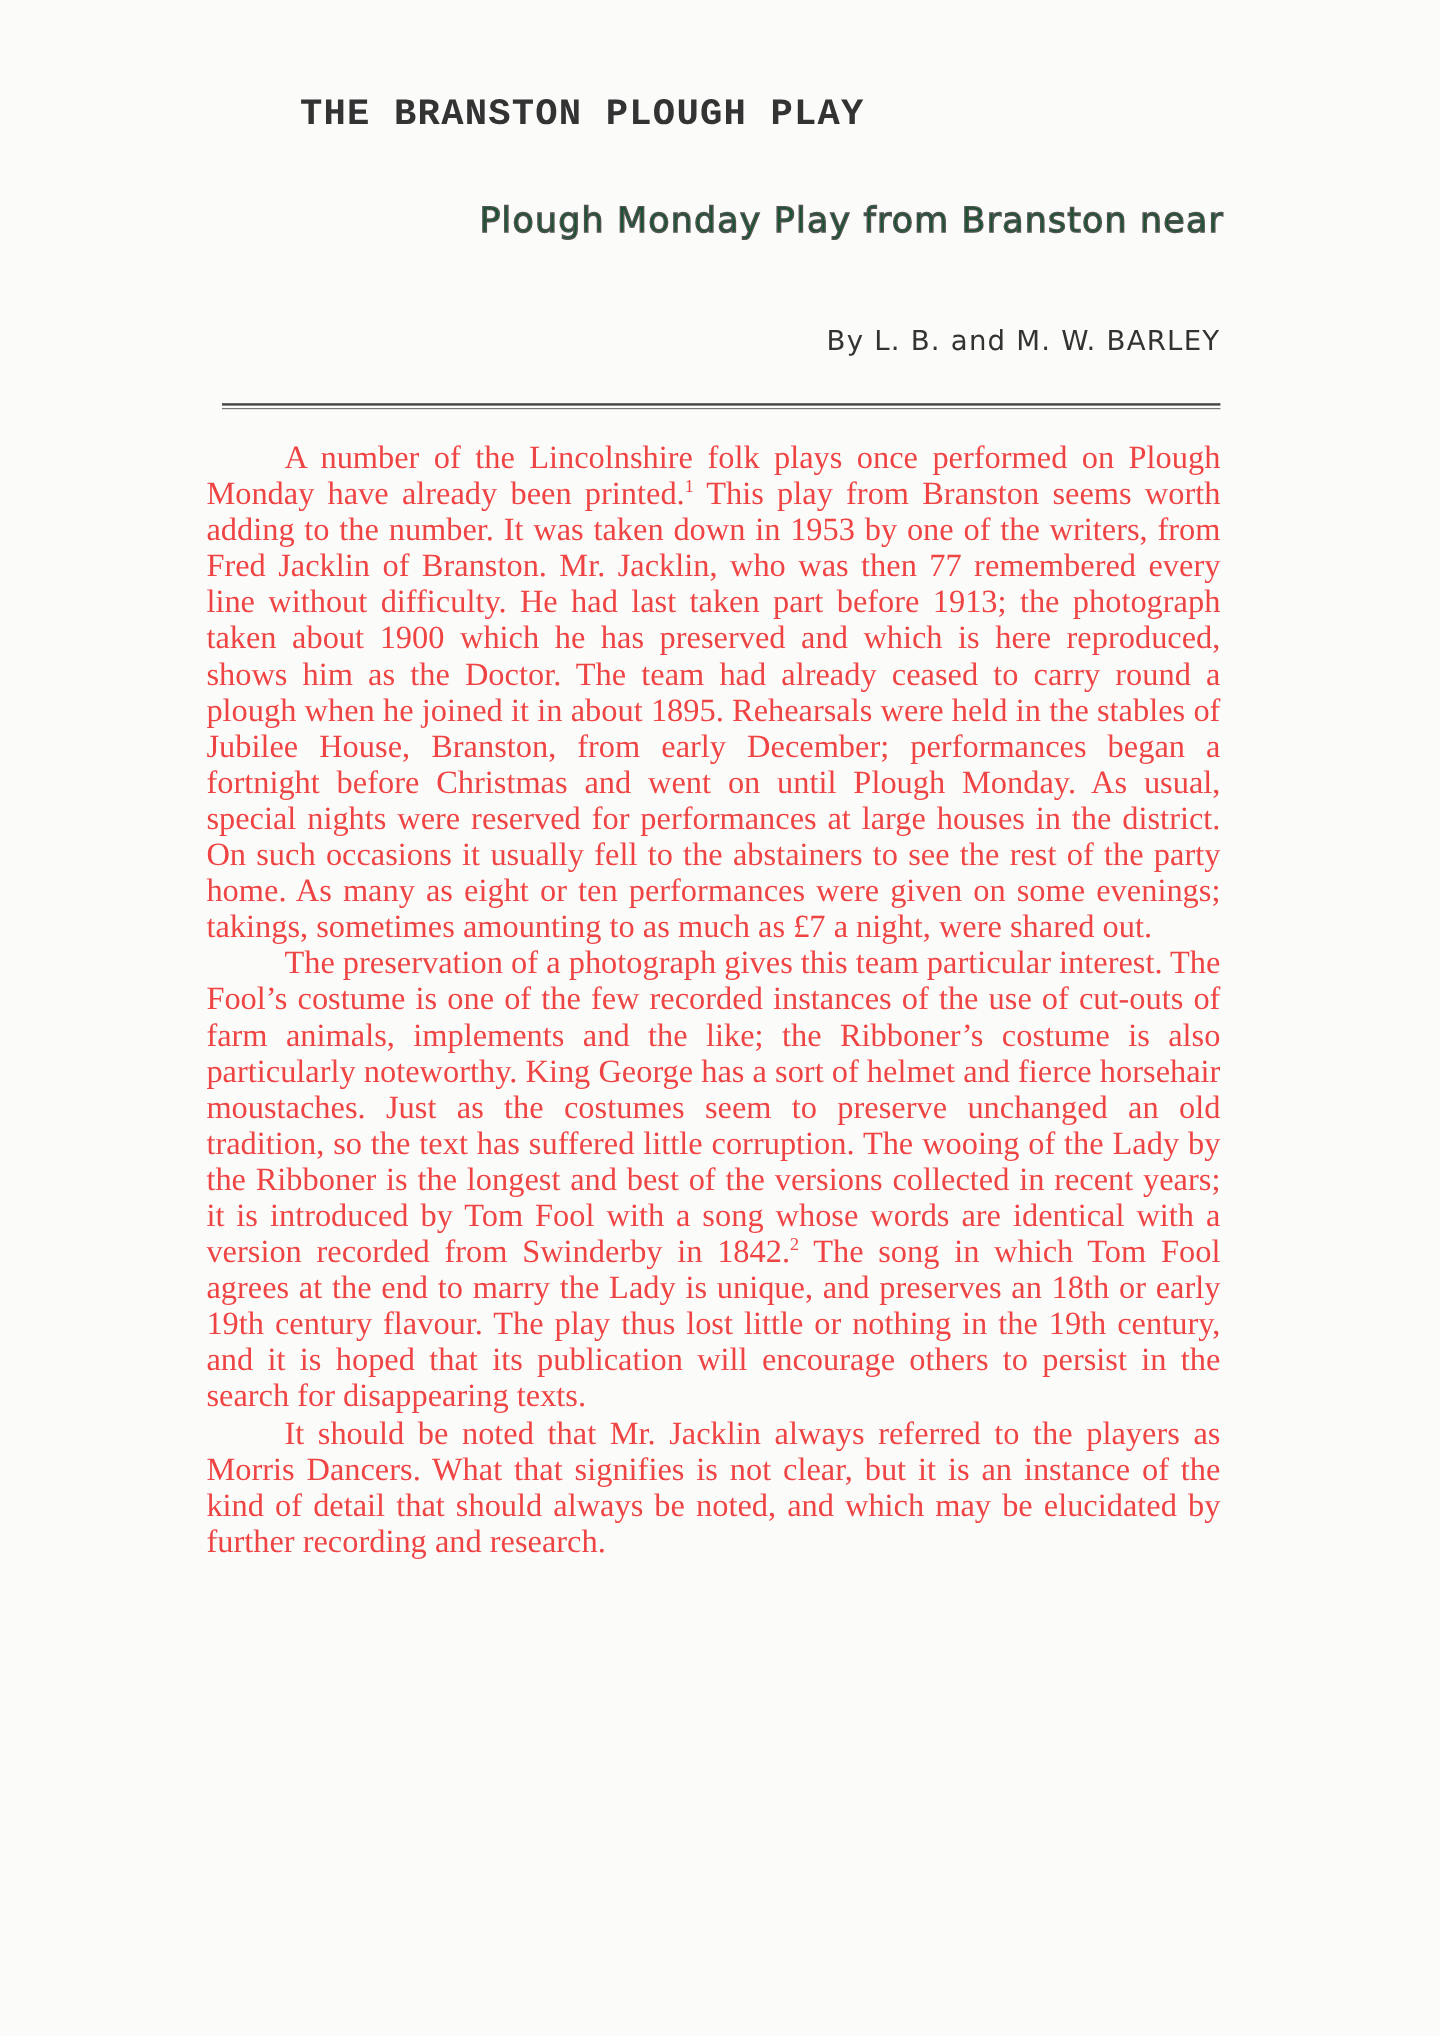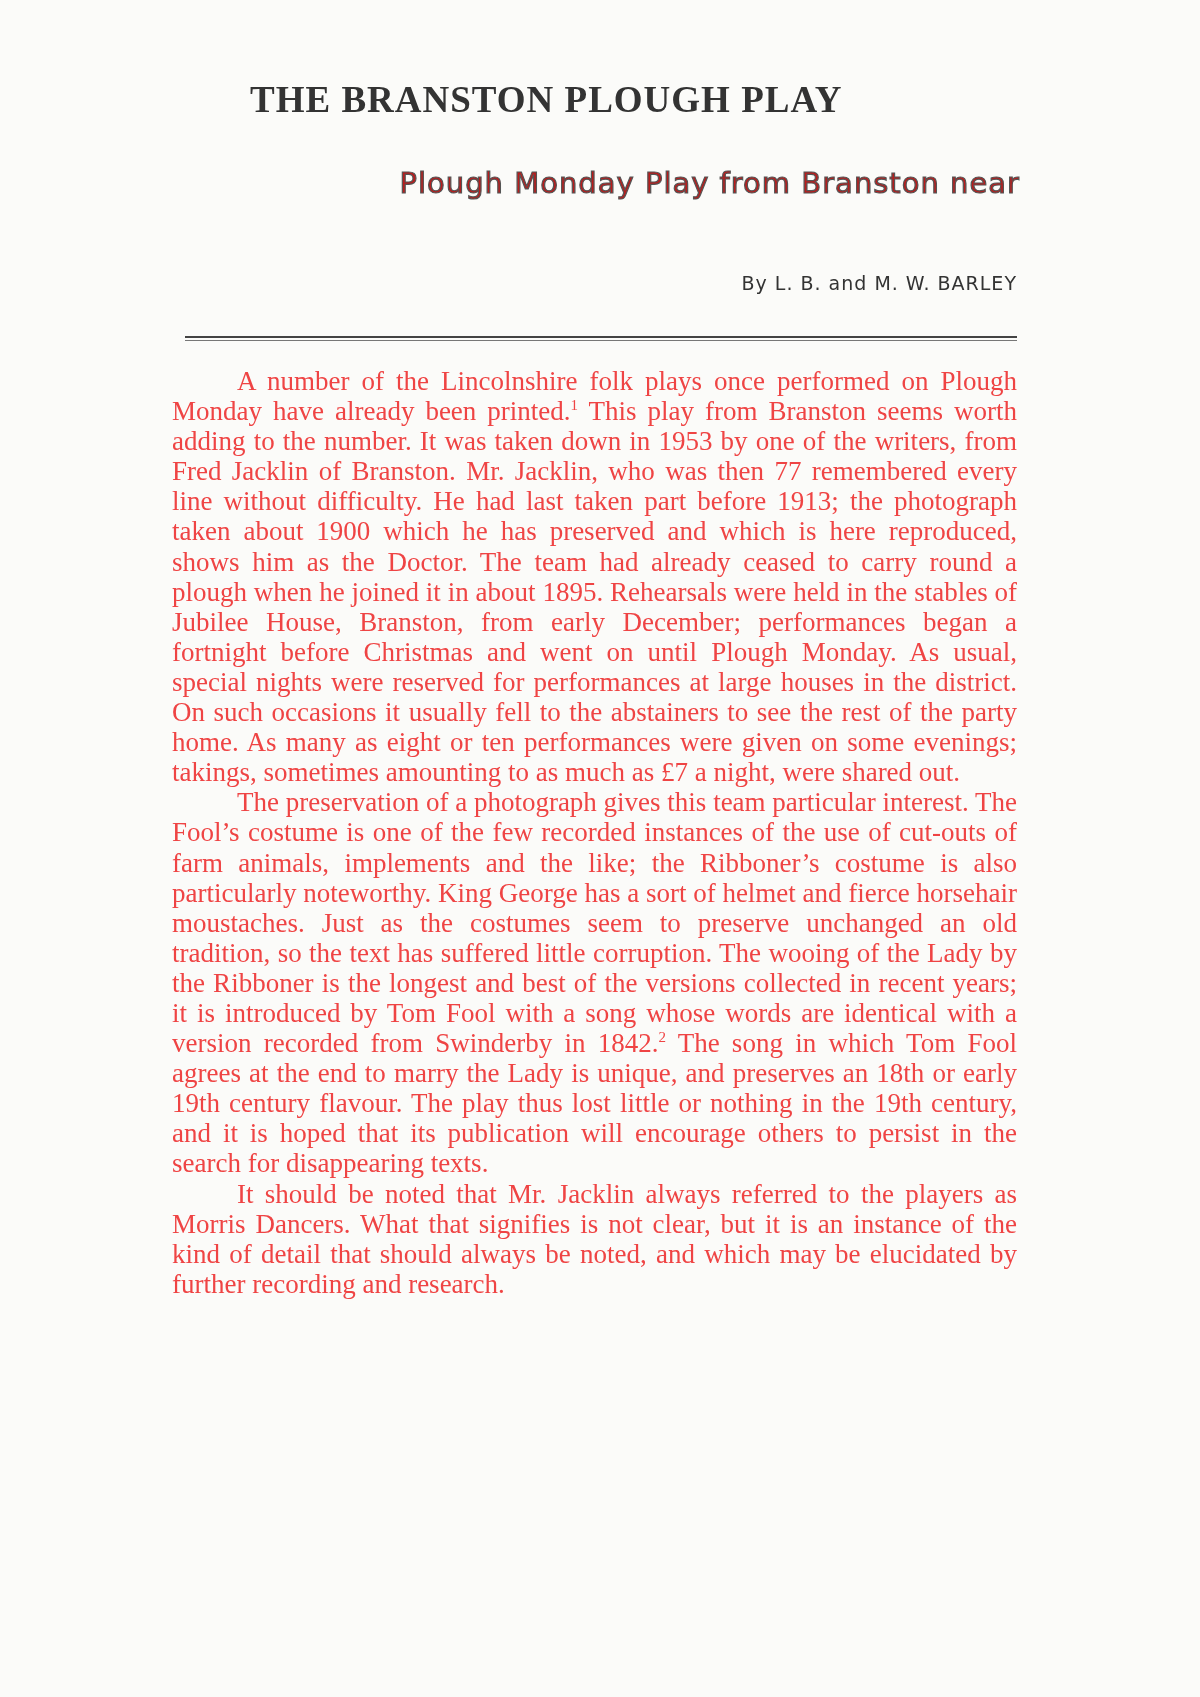--- a/index.html
+++ b/index.html
@@ -6,38 +6,38 @@
   body {
     width: 1200px; height: 1697px;
     background: #fbfbf9;
     position: relative;
     overflow: hidden;
     color: #2a2a2a;
   }
   .page { position: absolute; left: 0; top: 0; width: 1200px; height: 1697px; }
   .title {
     position: absolute; left: 250px; top: 78px;
-    font-family: Liberation Serif, serif;
-    font-weight: bold; font-size: 37px; letter-spacing: 1px;
+    font-family: Liberation Mono, monospace;
+    font-weight: bold; font-size: 31px; letter-spacing: 1px;
     color: #333;
   }
   .subtitle {
     position: absolute; left: 250px; top: 162px; width: 770px;
     text-align: right;
     font-family: "DejaVu Sans", sans-serif;
     font-size: 29px; line-height: 43px;
-    color: #b91c1c;
+    color: #14532d;
     -webkit-text-stroke: 1.2px #555;
     letter-spacing: 1px;
   }
   .byline {
     position: absolute; left: 400px; top: 272px; width: 617px;
     text-align: right;
     font-family: "DejaVu Sans", sans-serif;
-    font-size: 19px; color: #333; letter-spacing: 1px;
+    font-size: 23px; color: #333; letter-spacing: 1px;
   }
   .rule {
     position: absolute; left: 185px; top: 336px; width: 832px; height: 0;
     border-top: 2px solid #444;
     border-bottom: 1px solid #777;
     padding-top: 2px;
   }
   .body-text {
     position: absolute; left: 172px; top: 366px; width: 845px;
     font-family: "Liberation Serif", serif;

